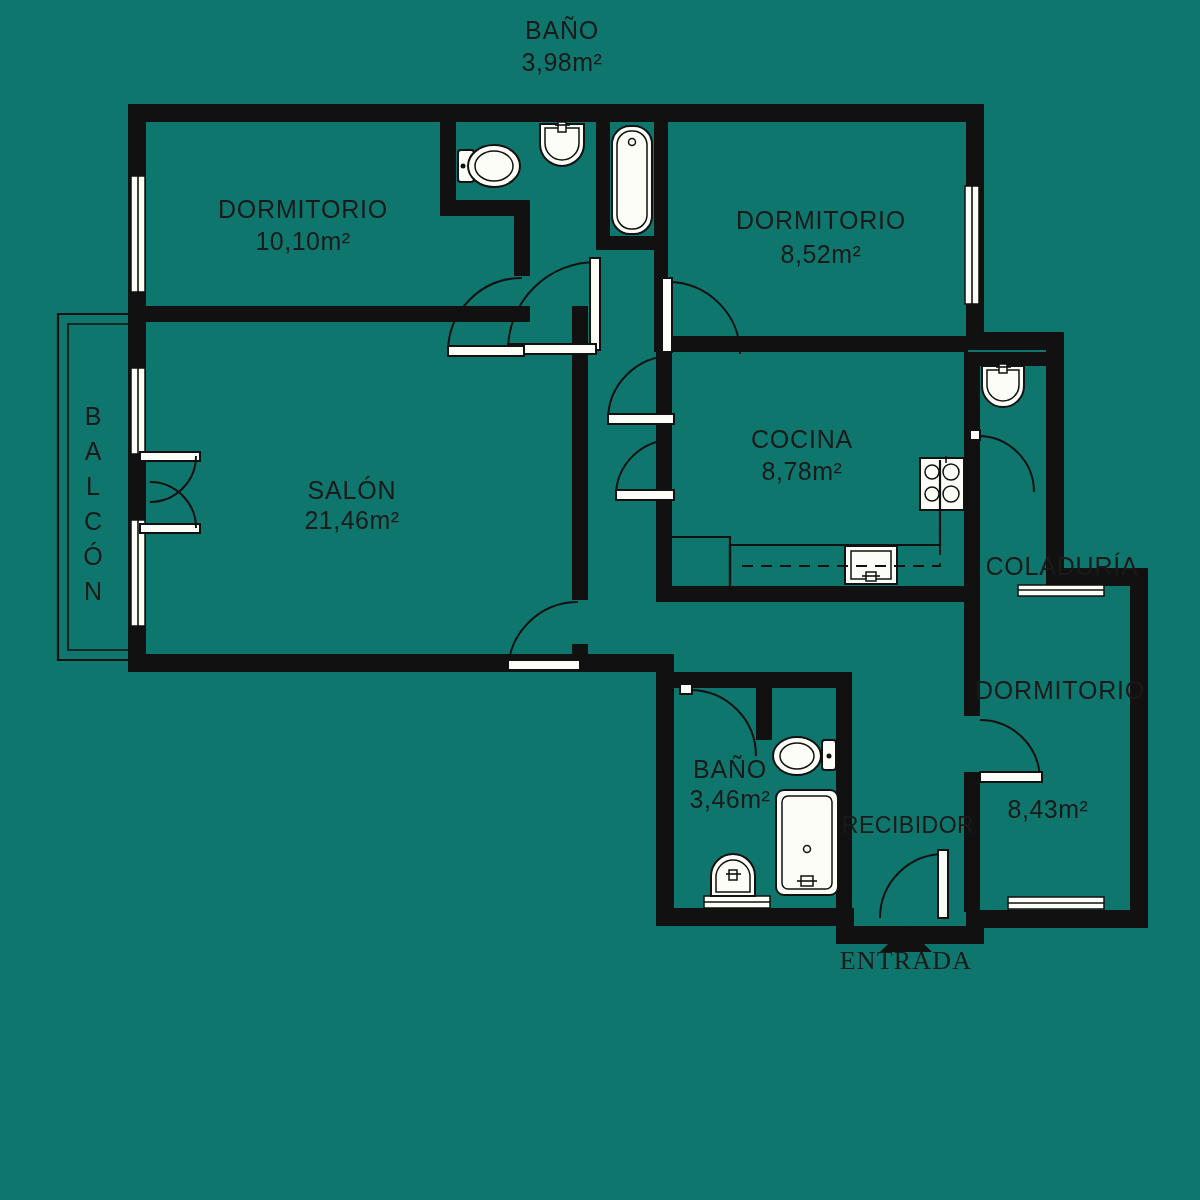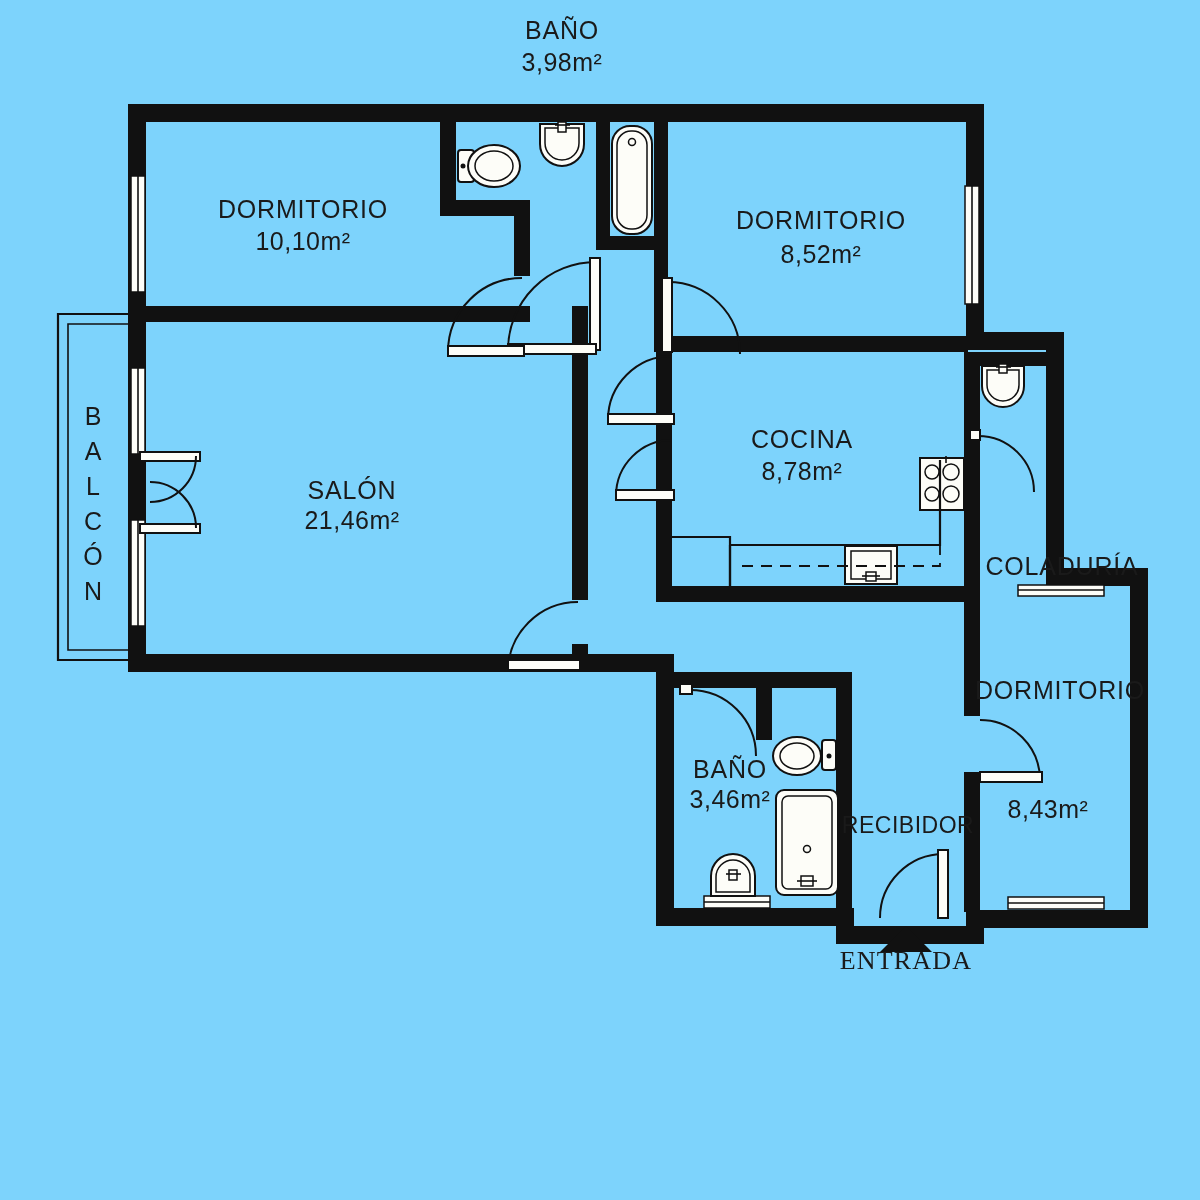--- a/index.html
+++ b/index.html
@@ -12,21 +12,21 @@
     width: 1200px;
     height: 1200px;
     overflow: hidden;
     font-family: "Liberation Sans", sans-serif;
     color: #1a1a1a;
   }
   #plan-root {
     position: relative;
     width: 1200px;
     height: 1200px;
-    background: #7dd3fc;
+    background: #0f766e;
     text-decoration: underline;
   }
   svg#floorplan {
     position: absolute;
     left: 0;
     top: 0;
     width: 1200px;
     height: 1200px;
     display: block;
   }

